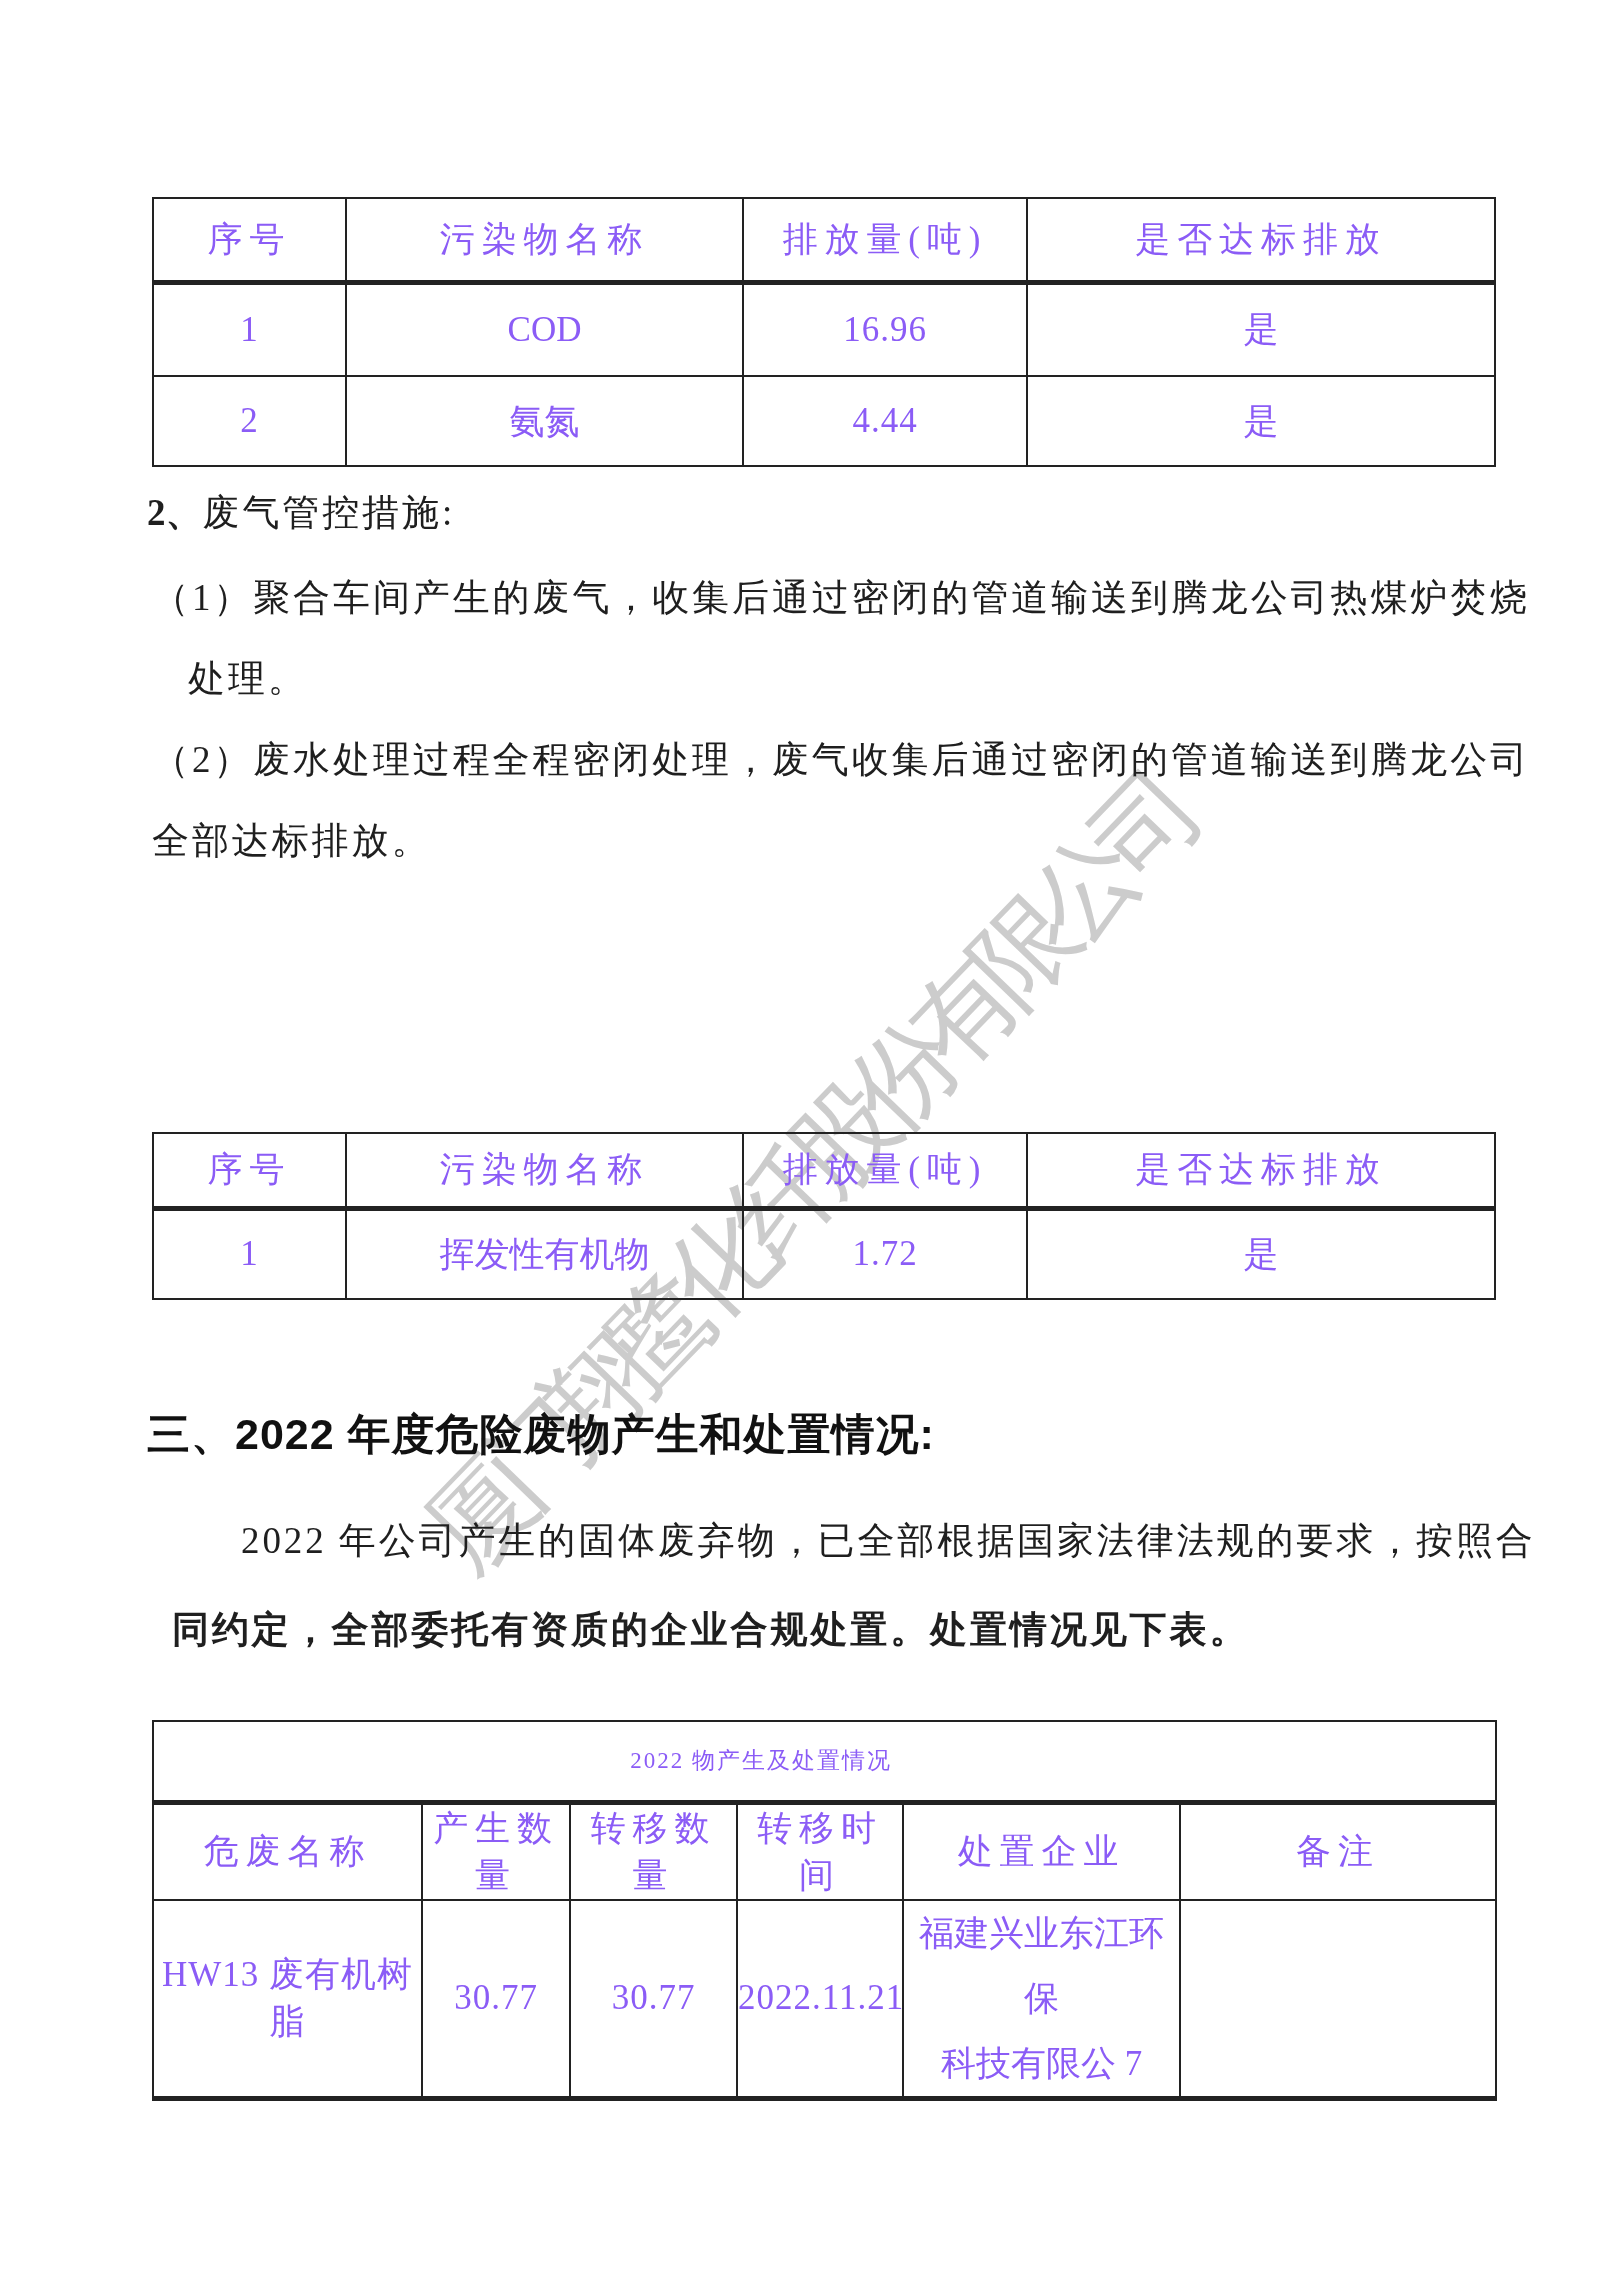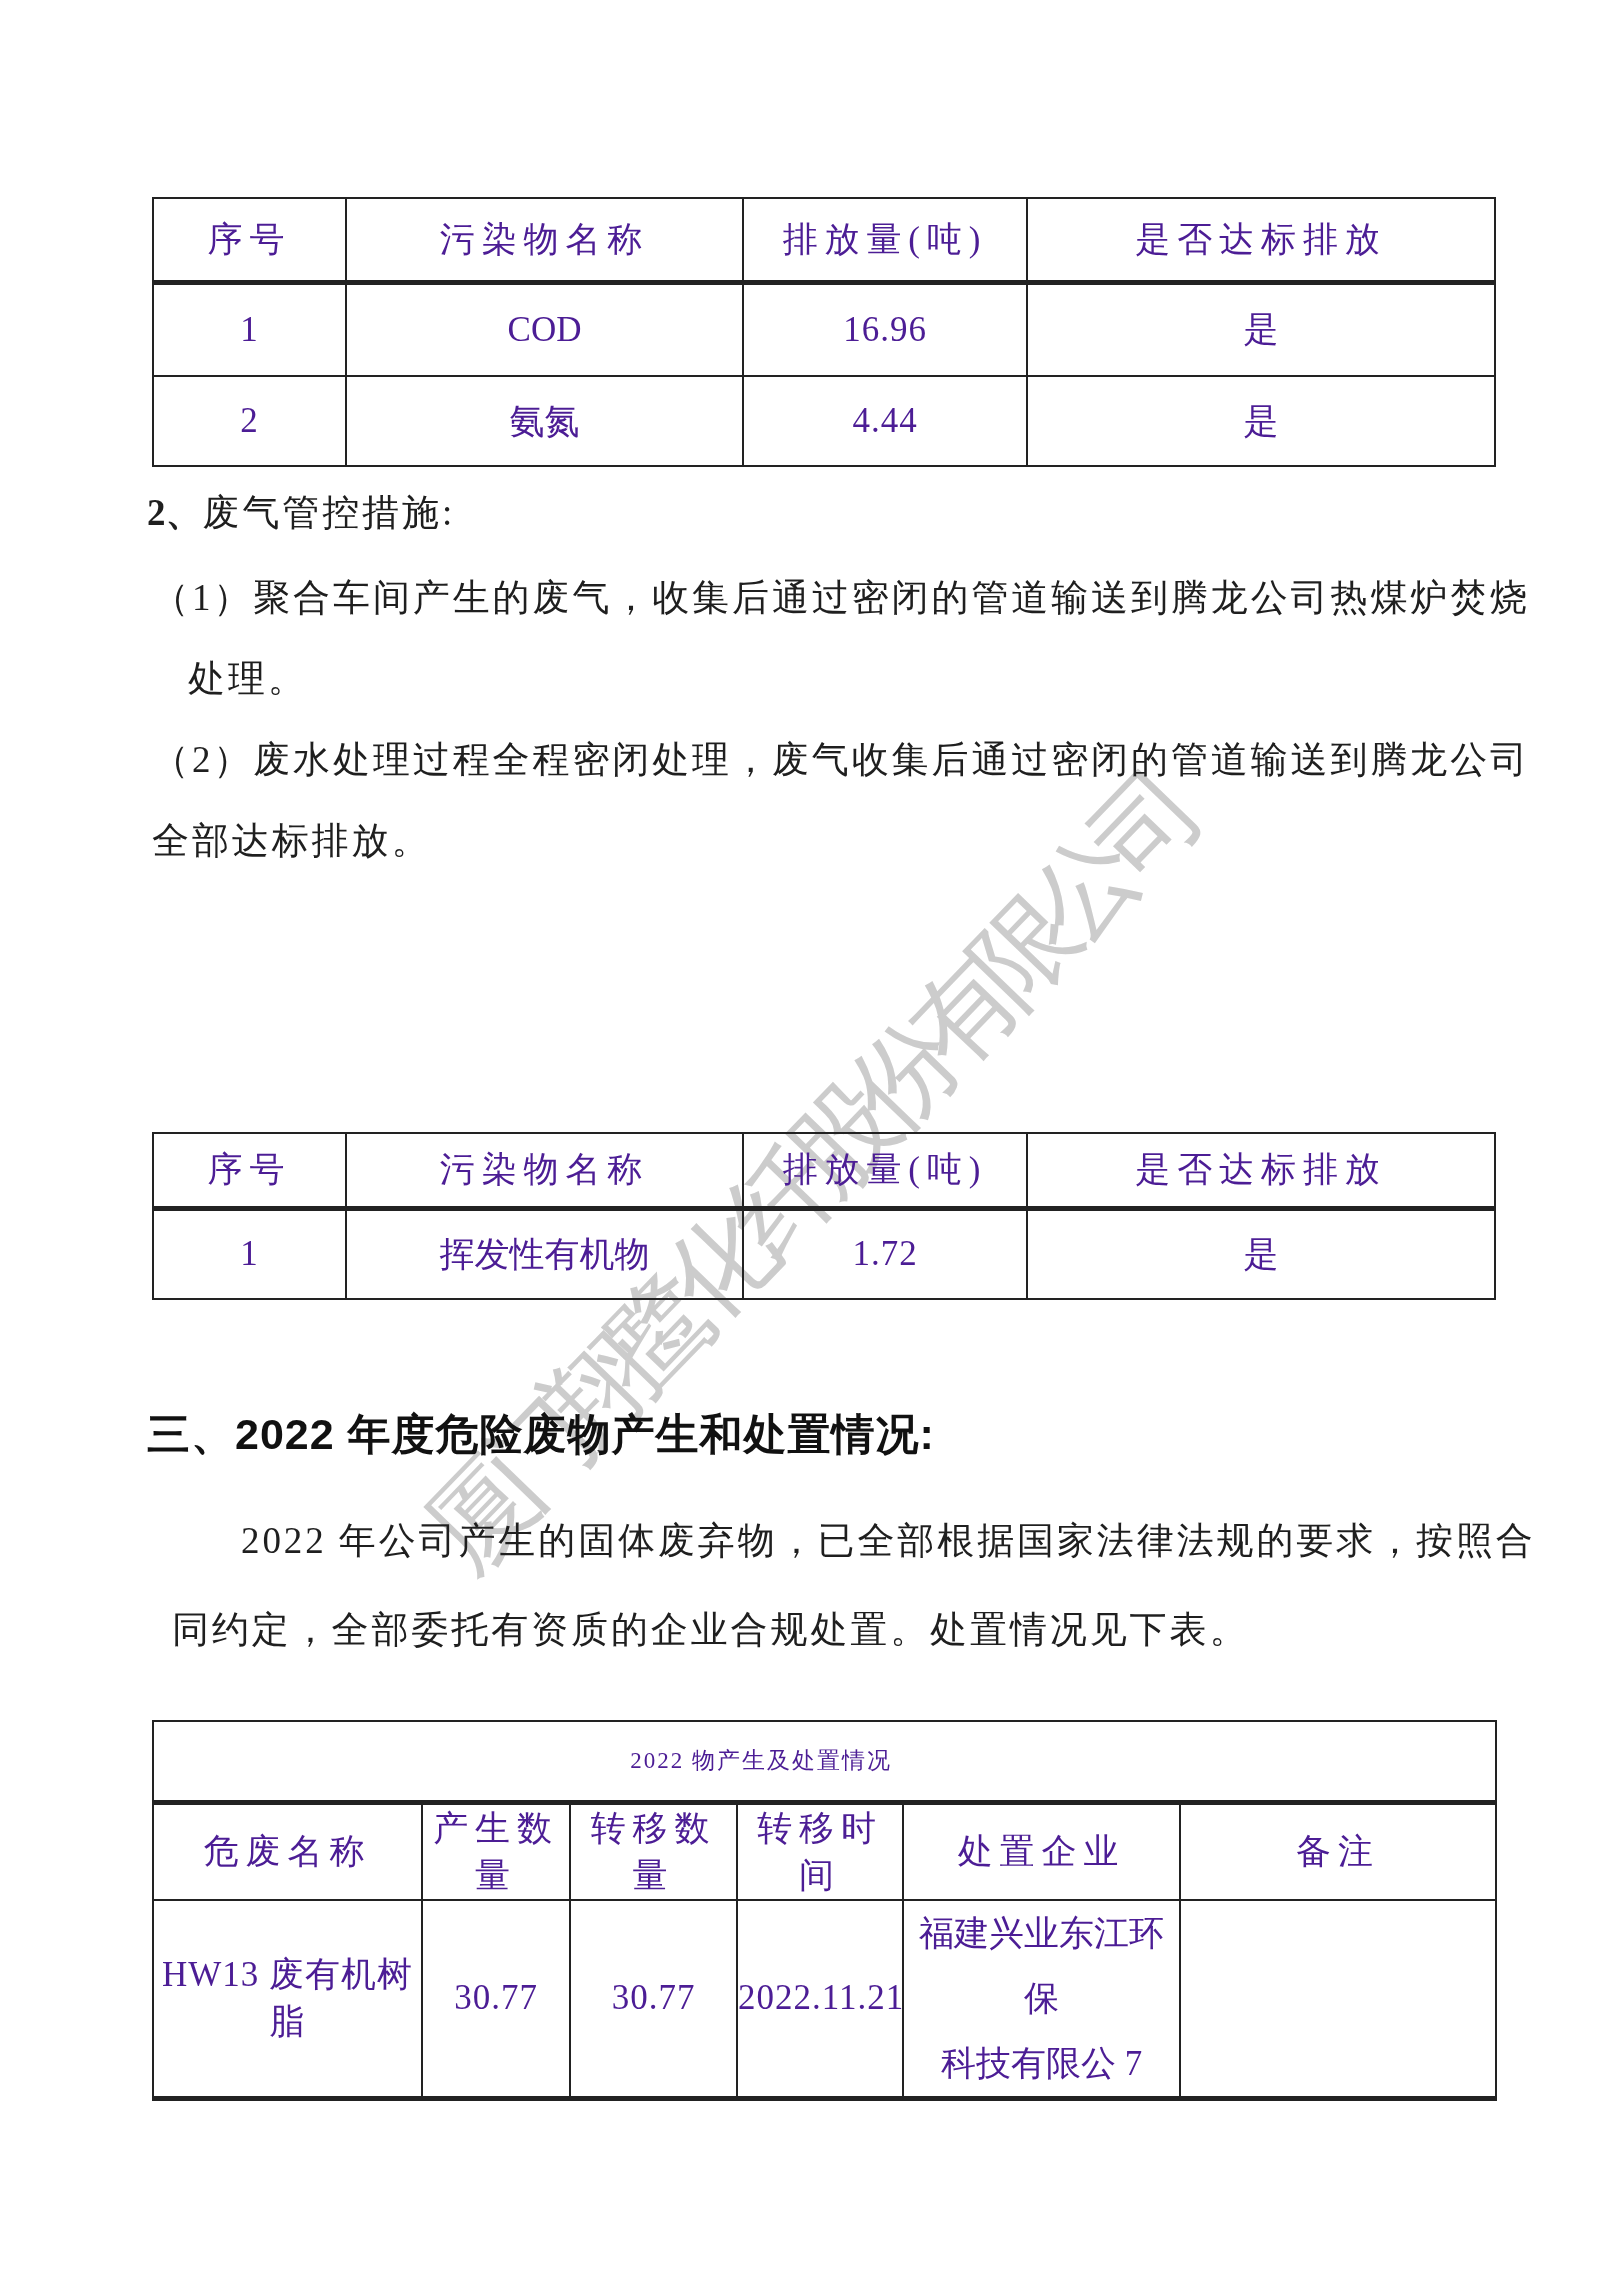--- a/index.html
+++ b/index.html
@@ -33,21 +33,21 @@
     letter-spacing:1px; white-space:nowrap; color:#111111;
   }
 
   
   table.doc-table {
     position:absolute; border-collapse:collapse; table-layout:fixed;
     background:transparent;
   }
   table.doc-table td {
     border:2.9px solid #222222; text-align:center; vertical-align:middle;
-    font-size:35px; padding:0; overflow:hidden; color:#4c1d95;
+    font-size:35px; padding:0; overflow:hidden; color:#8b5cf6;
   }
   tr.hdr td { letter-spacing:6.9px; }
   tr.hsep td { border-bottom-width:5.9px; }
   td.thickleft { border-left-width:6.9px; }
   td.va-t { vertical-align:top; padding-top:11.8px; }
   td.va-b { vertical-align:bottom; padding-bottom:11.8px; }
   tr.titlerow td { border-bottom-width:5.9px; letter-spacing:2px; font-size:23px; padding-right:127px; }
   tr.lastrow td { border-bottom-width:5.9px; }
   .cell-line { display:block; line-height:65px; }
   td.numcell { letter-spacing:1px; }
@@ -121,21 +121,21 @@
         <td class="va-b">挥发性有机物</td>
         <td class="thickleft numcell">1.72</td>
         <td>是</td>
       </tr>
     </tbody>
       </table>
 
     <div class="section-heading" style="left:147px; top:1409px;">三、2022 年度危险废物产生和处置情况:</div>
 
     <div class="bodyline" style="left:241px; top:1518px;">2022 年公司产生的固体废弃物，已全部根据国家法律法规的要求，按照合</div>
-    <div class="bodyline" style="left:172px; top:1607px;">同约定，全部委托有资质的企业合规处置。处置情况见下表。</div>
+    <div class="bodyline" style="left:172px; top:1607px;font-weight:bold;">同约定，全部委托有资质的企业合规处置。处置情况见下表。</div>
 
     <table class="doc-table" id="t3">
       <colgroup>
           <col style="width:269px">
           <col style="width:148px">
           <col style="width:167px">
           <col style="width:166px">
           <col style="width:277px">
           <col style="width:316px">
         </colgroup>

